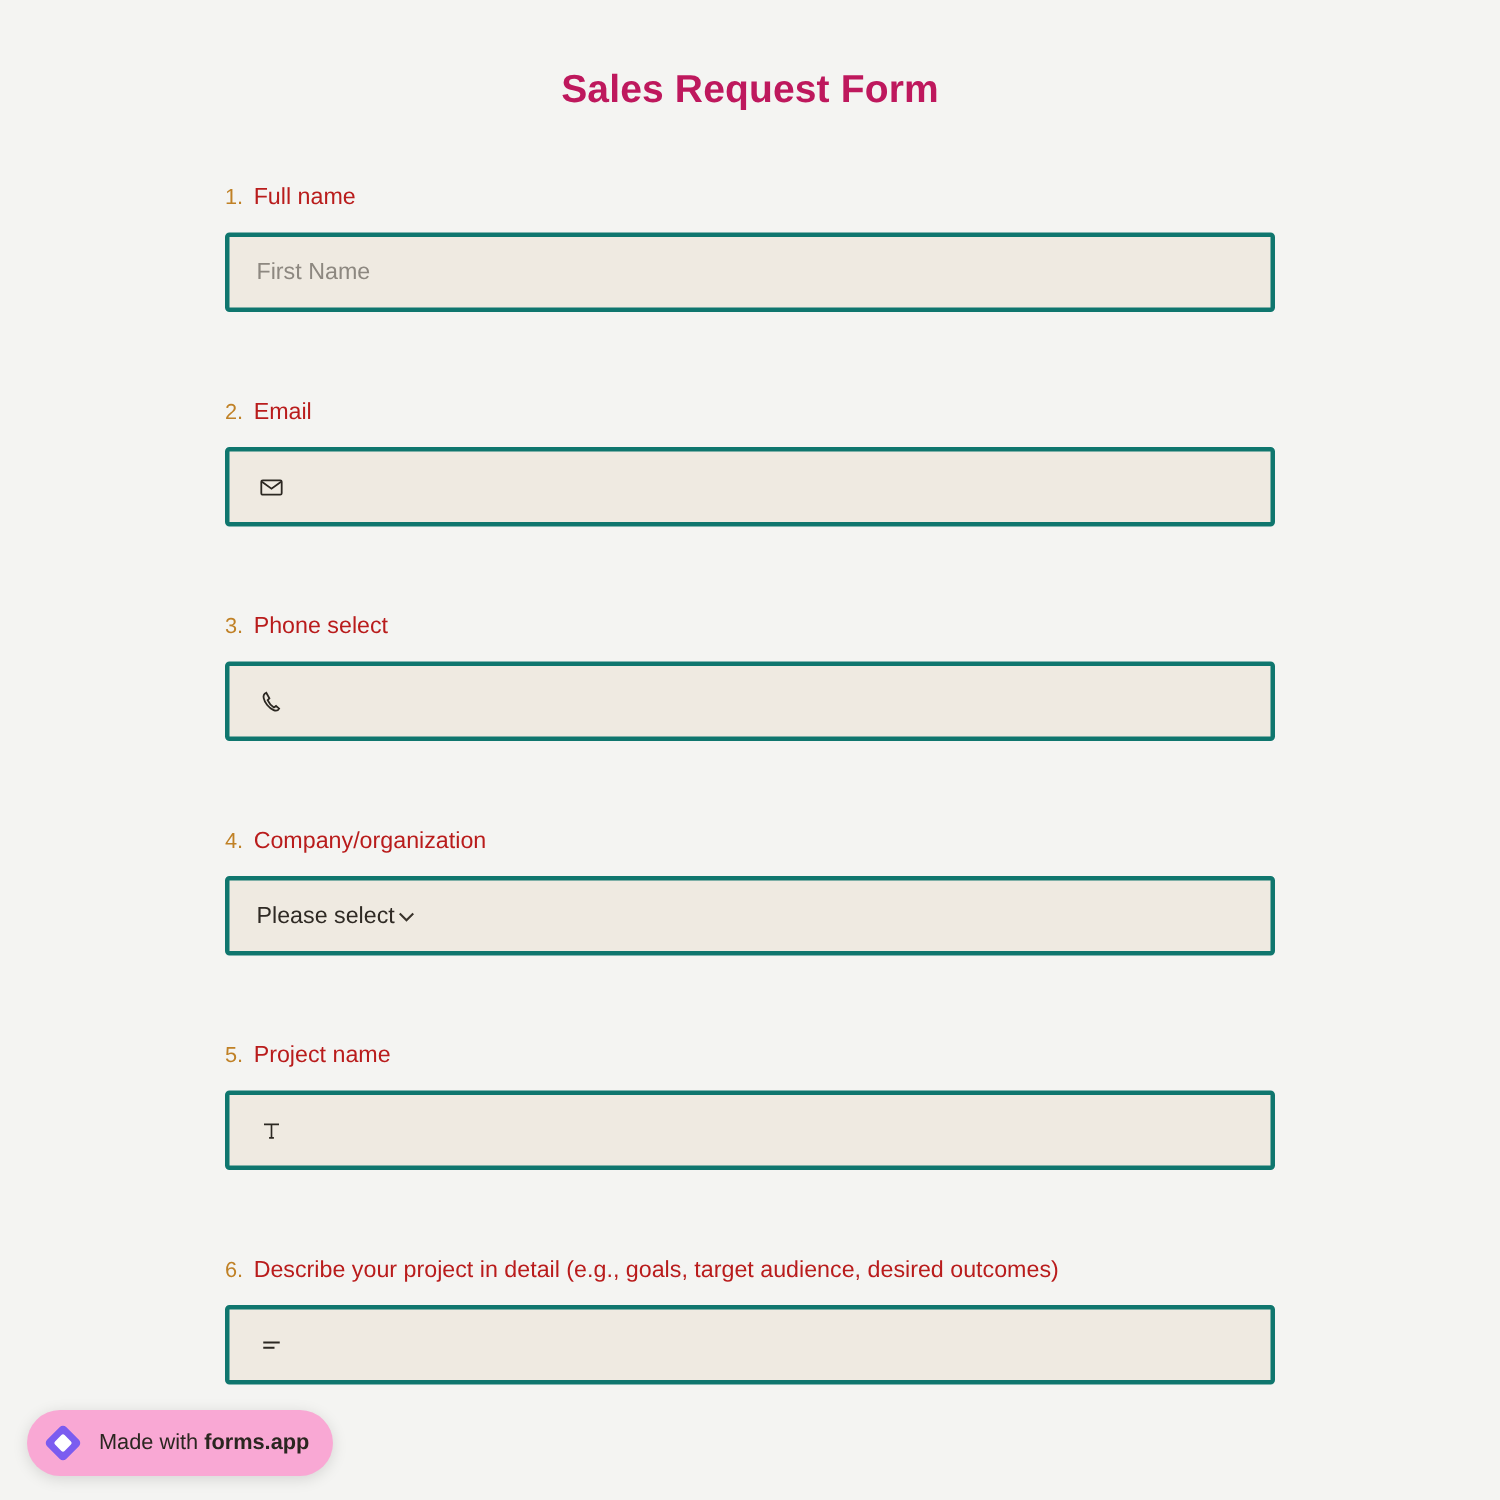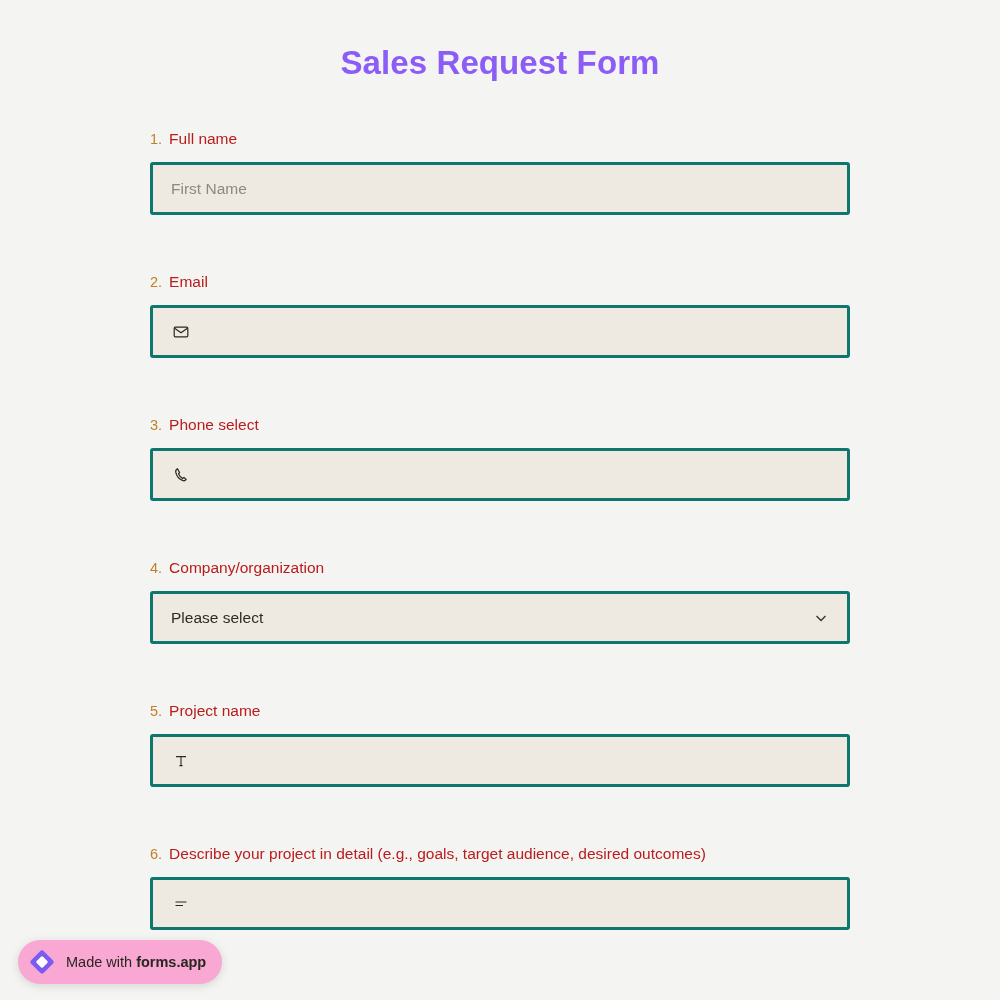--- a/index.html
+++ b/index.html
@@ -13,23 +13,23 @@
     overflow: hidden;
   }
   .page {
     position: relative;
     width: 1000px;
     height: 1000px;
     background: #f4f4f2;
   }
   .form-title {
     text-align: center;
-    font-size: 33px;
+    font-size: 26px;
     font-weight: bold;
-    color: #8b5cf6;
+    color: #be185d;
     padding-top: 44px;
     letter-spacing: 0.1px;
   }
   .fields {
     width: 700px;
     margin: 0 auto;
     padding-top: 48px;
   }
   .field {
     margin-bottom: 46px;
@@ -66,21 +66,21 @@
   .placeholder { color: #8d8880; font-size: 15.5px; }
   .icon-slot {
     display: inline-flex;
     align-items: center;
     justify-content: center;
     width: 20px;
     height: 20px;
     color: #2c2822;
   }
   .select-box {
-    justify-content: space-between;
+    justify-content: flex-start;
   }
   .select-value { color: #2f2a24; font-size: 15.5px; }
   .chev { color: #3a342c; display: inline-flex; }
   .textarea-box {
     height: 53px;
     align-items: flex-start;
     padding-top: 14px;
   }
   .badge {
     position: absolute;

